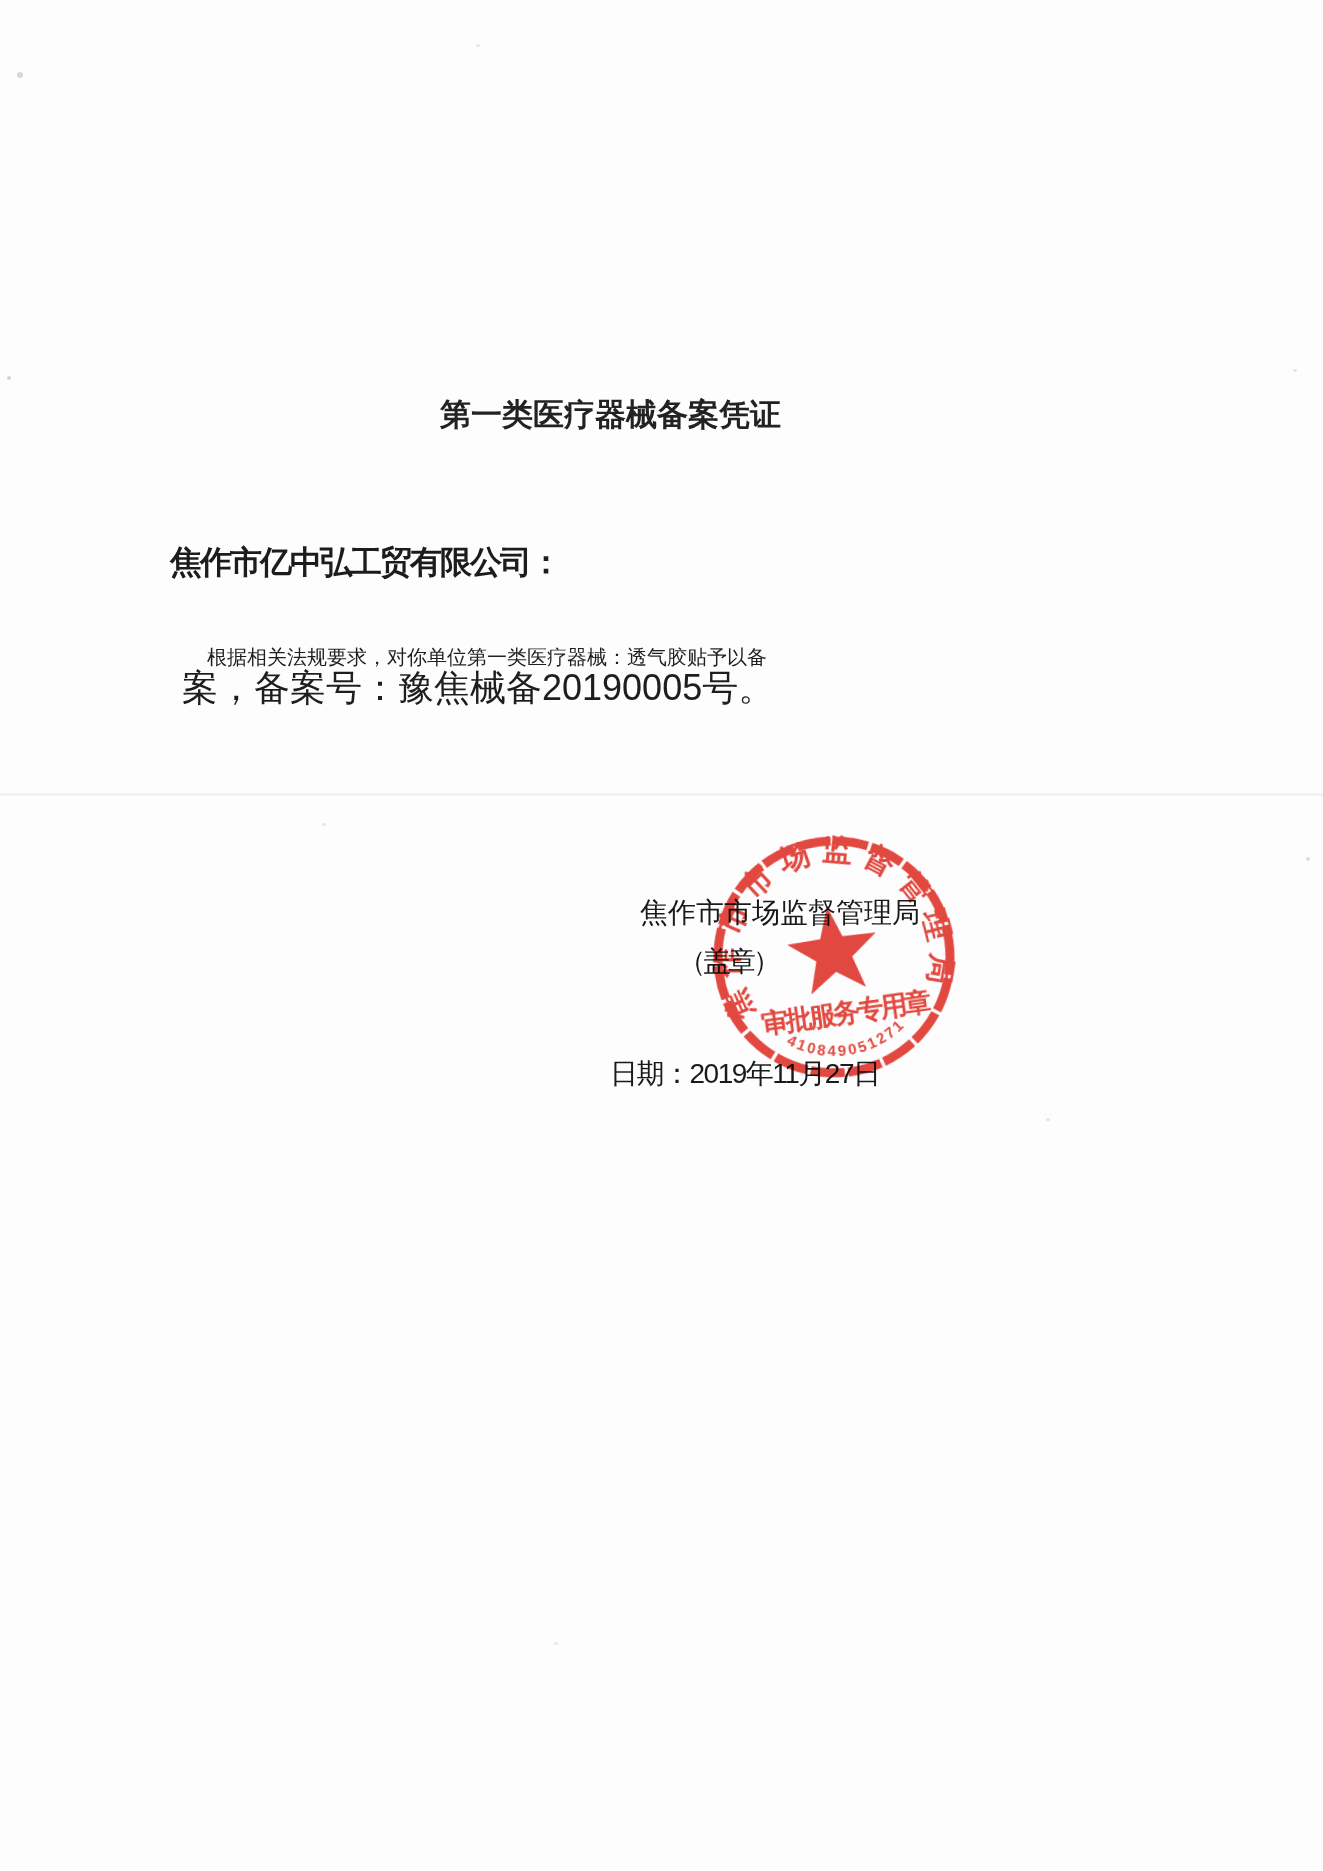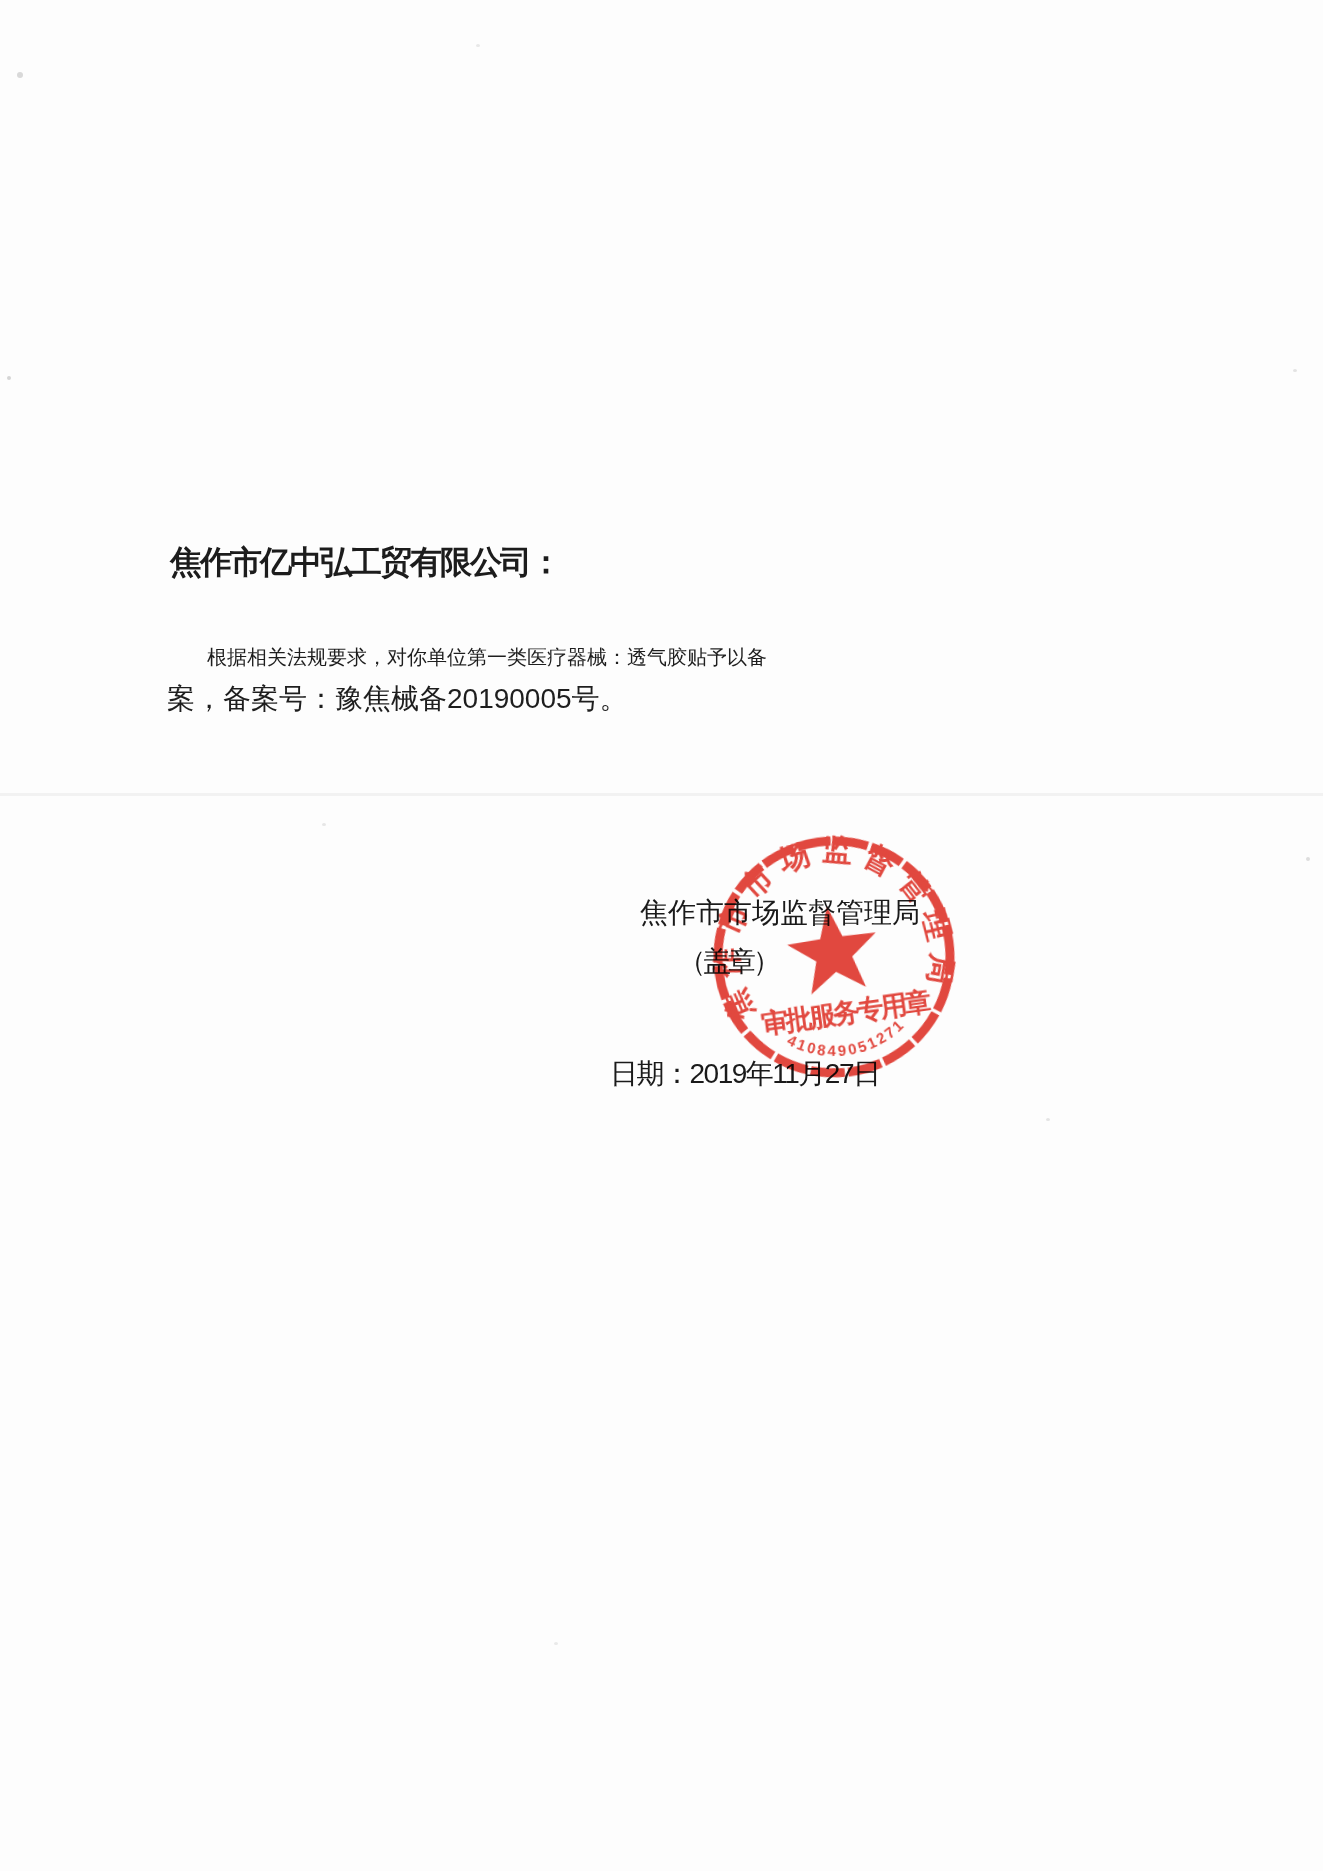--- a/index.html
+++ b/index.html
@@ -21,22 +21,22 @@
   .addressee {
     left: 170px; top: 541px;
     font-size: 32px; font-weight: 600; color: #1c1c1c;
     letter-spacing: -2px;
   }
   .body-line1 {
     left: 207px; top: 644px;
     font-size: 20px; font-weight: 500; letter-spacing: 0px; color: #1e1e1e;
   }
   .body-line2 {
-    left: 167px; top: 664px;
-    font-size: 28px; font-weight: 500; letter-spacing: 0px; color: #1e1e1e; margin-top: 16px;
+    left: 182px; top: 664px;
+    font-size: 36px; font-weight: 500; letter-spacing: 0px; color: #1e1e1e;
   }
   .issuer {
     left: 640px; top: 894px;
     font-size: 28px; font-weight: 500; color: #1a1a1a;
   }
   .seal-note {
     left: 678px; top: 943px;
     font-size: 28px; font-weight: 500; letter-spacing: -3px; color: #1a1a1a;
   }
   .date-line {
@@ -70,20 +70,21 @@
   <div class="scan-streak"></div>
   <div class="speck" style="left:17px; top:72px; width:6px; height:6px; background:#d9d9d9;"></div>
   <div class="speck" style="left:476px; top:44px; width:4px; height:3px; background:#e8e8e8;"></div>
   <div class="speck" style="left:7px; top:376px; width:4px; height:4px; background:#d5d5d5;"></div>
   <div class="speck" style="left:1293px; top:369px; width:4px; height:3px; background:#e3e3e3;"></div>
   <div class="speck" style="left:1306px; top:857px; width:4px; height:4px; background:#dddddd;"></div>
   <div class="speck" style="left:322px; top:823px; width:4px; height:3px; background:#e6e6e6;"></div>
   <div class="speck" style="left:1046px; top:1118px; width:4px; height:3px; background:#e4e4e4;"></div>
   <div class="speck" style="left:554px; top:1642px; width:4px; height:3px; background:#e9e9e9;"></div>
 
+  <div class="abs doc-title">第一类医疗器械备案凭证</div>
 
   <div class="abs addressee">焦作市亿中弘工贸有限公司：</div>
 
   <div class="abs body-line1">根据相关法规要求，对你单位第一类医疗器械：透气胶贴予以备</div>
   <div class="abs body-line2">案，备案号：豫焦械备20190005号。</div>
 
   <div class="abs issuer">焦作市市场监督管理局</div>
   <div class="abs seal-note">（盖章）</div>
   <div class="abs date-line">日期：2019年11月27日</div>
 

